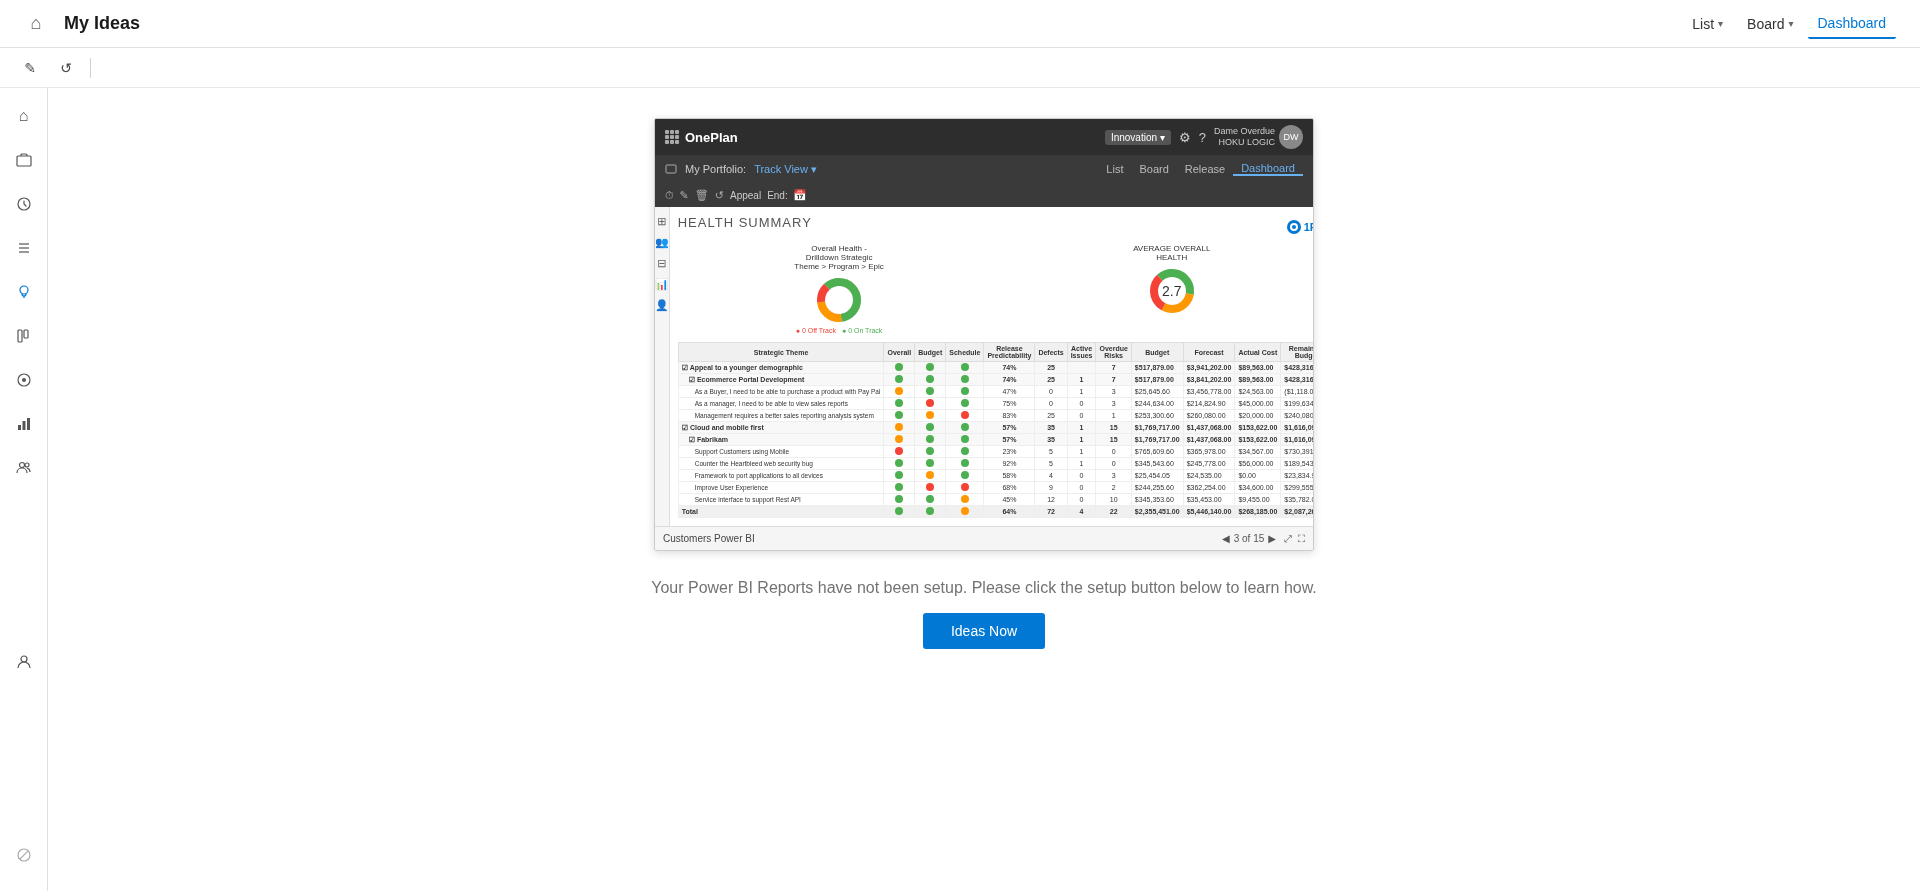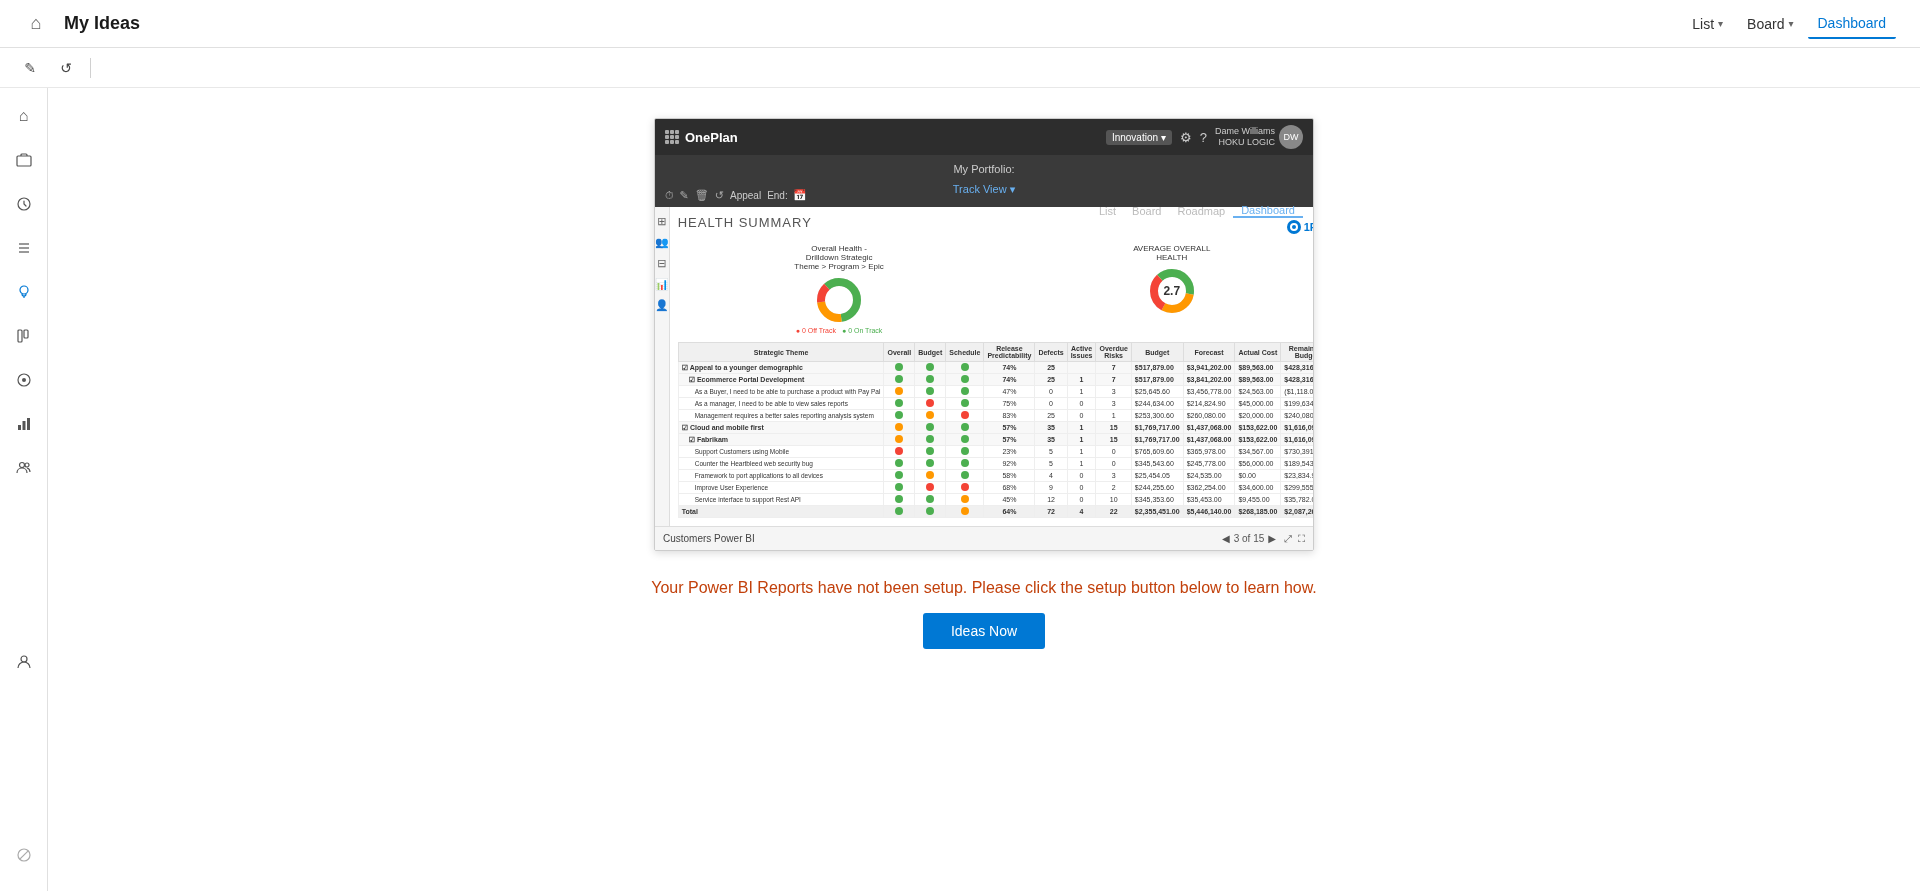--- a/index.html
+++ b/index.html
@@ -137,21 +137,20 @@
     .op-avatar { width: 24px; height: 24px; border-radius: 50%; background: #888; display: flex; align-items: center; justify-content: center; font-size: 9px; color: #fff; }
 
     
     .op-subheader {
       background: #3a3a3a;
       display: flex;
       align-items: center;
       height: 28px;
       padding: 0 10px;
       gap: 8px;
-      flex-direction: column;
     }
     .op-portfolio-label { color: #ccc; font-size: 11px; }
     .op-view { color: #69b0f0; font-size: 11px; cursor: pointer; }
     .op-tab-bar {
       display: flex;
       align-items: center;
       margin-left: auto;
       gap: 0;
     }
     .op-tab { color: #bbb; font-size: 11px; padding: 0 8px; cursor: pointer; }
@@ -207,21 +206,21 @@
     }
     .health-card {
       display: flex;
       flex-direction: column;
       align-items: center;
       font-size: 8px;
       color: #555;
     }
     .health-card-title { font-size: 8px; color: #333; text-align: center; margin-bottom: 4px; max-width: 90px; }
     .donut-container { position: relative; width: 50px; height: 50px; }
-    .donut-label { position: absolute; top: 50%; left: 50%; transform: translate(-50%, -50%); font-size: 12px; font-weight: 700; color: #333; text-align: center; }
+    .donut-label { position: absolute; top: 50%; left: 50%; transform: translate(-50%, -50%); font-size: 14px; font-weight: 400; color: #333; text-align: center; }
 
     
     .op-table {
       width: 100%;
       font-size: 7px;
       border-collapse: collapse;
     }
     .op-table th {
       background: #f0f0f0;
       color: #333;
@@ -253,21 +252,21 @@
       padding: 0 8px;
       font-size: 10px;
       color: #444;
     }
     .pbi-nav { margin-left: auto; display: flex; align-items: center; gap: 4px; font-size: 10px; color: #555; }
     .pbi-ext { margin-left: 8px; display: flex; gap: 6px; color: #555; }
 
     
     .message-text {
       font-size: 16px;
-      color: #c2410c;
+      color: #737373;
       text-align: center;
       margin-bottom: 16px;
     }
     .setup-btn {
       background: #0078d4;
       color: #fff;
       border: none;
       padding: 10px 28px;
       font-size: 14px;
       border-radius: 3px;
@@ -401,40 +400,40 @@
         </div>
         <div class="op-nav-right">
           <div class="op-badge">
             <span>Innovation</span>
             <span>▾</span>
           </div>
           <span class="op-icon-btn">⚙</span>
           <span class="op-icon-btn">?</span>
           <div class="op-user">
             <div style="font-size:9px; color:#ccc; text-align:right; line-height:1.2;">
-              <div>Dame Williams</div>
+              <div>Dame Overdue</div>
               <div>HOKU LOGIC</div>
             </div>
             <div class="op-avatar">DW</div>
           </div>
         </div>
       </div>
 
       <div class="op-subheader">
         <svg width="12" height="12" viewBox="0 0 12 12" style="color:#aaa">
             <rect x="1" y="2" width="10" height="8" rx="1" fill="none" stroke="#aaa" stroke-width="1"></rect>
           </svg>
         <span class="op-portfolio-label">My Portfolio:</span>
         <span class="op-view">
           <span>Track View</span> ▾
         </span>
         <div class="op-tab-bar">
           <span class="op-tab">List</span>
           <span class="op-tab">Board</span>
-          <span class="op-tab">Roadmap</span>
+          <span class="op-tab">Release</span>
           <span class="op-tab active">Dashboard</span>
         </div>
       </div>
 
       <div class="op-toolbar">
         <span class="op-tool-icon">⏱</span>
         <span class="op-tool-icon">✎</span>
         <span class="op-tool-icon">🗑</span>
         <span class="op-tool-icon">↺</span>
         <span class="op-date-label">Appeal</span>

